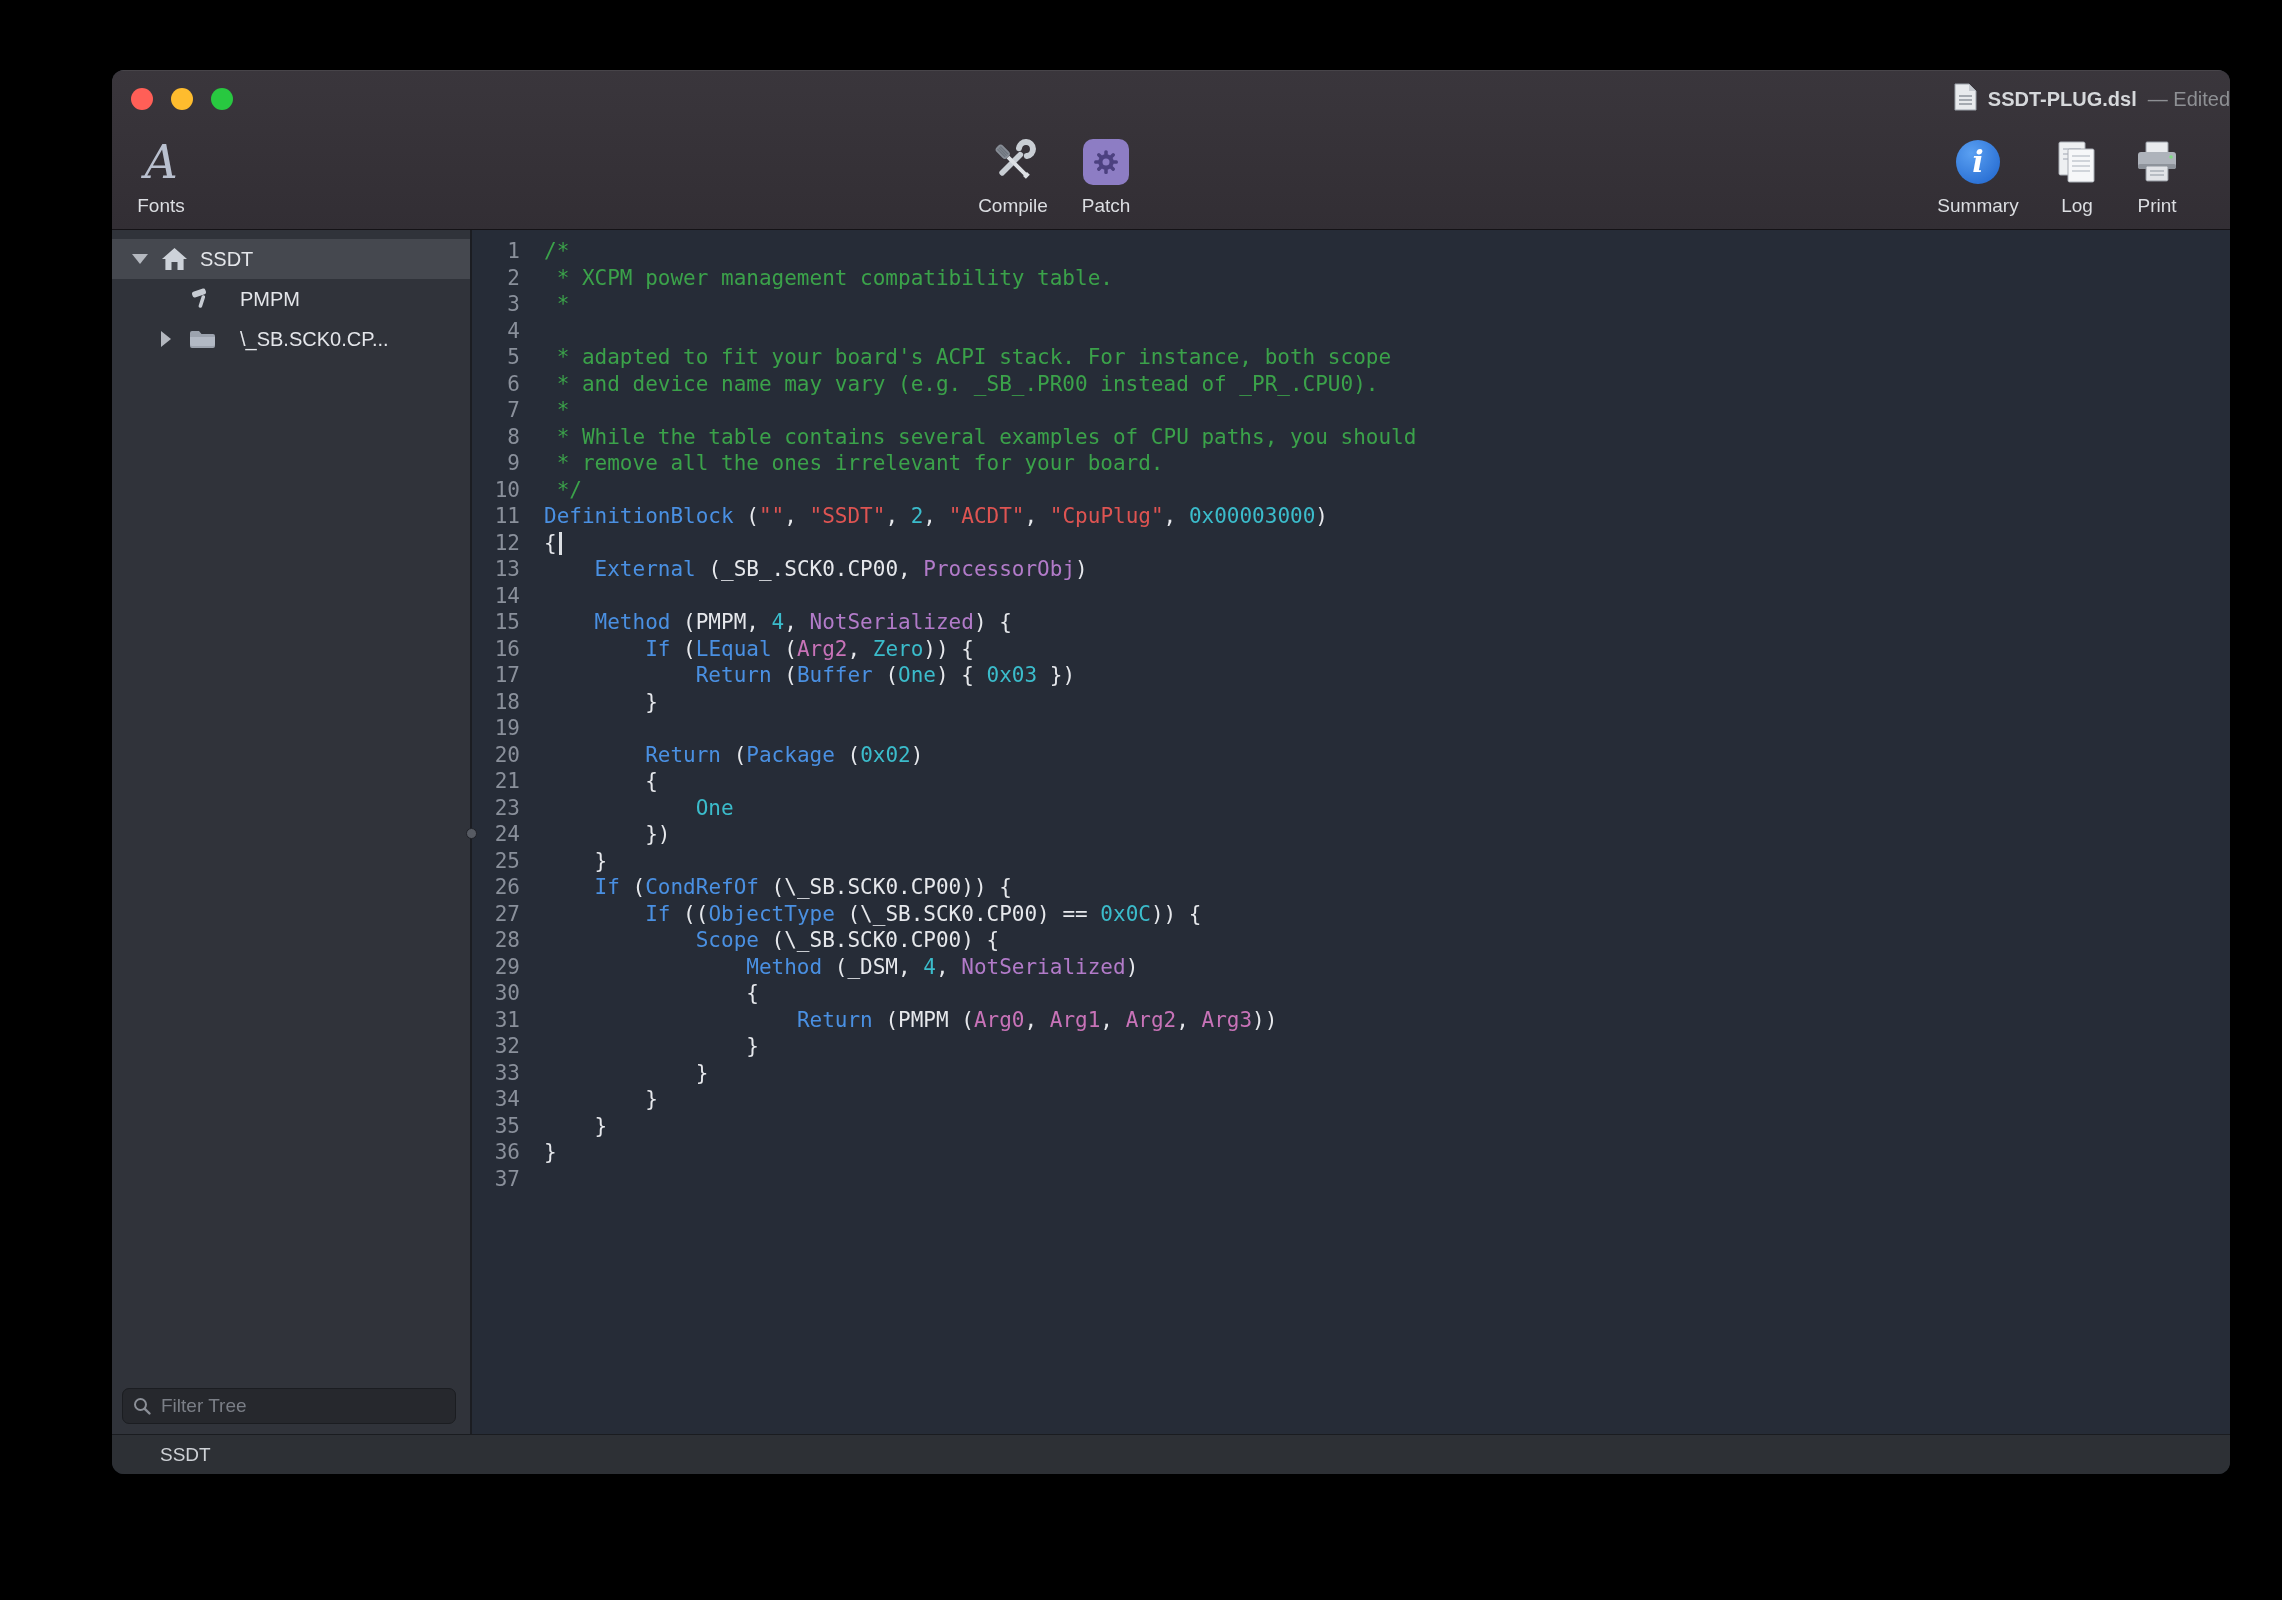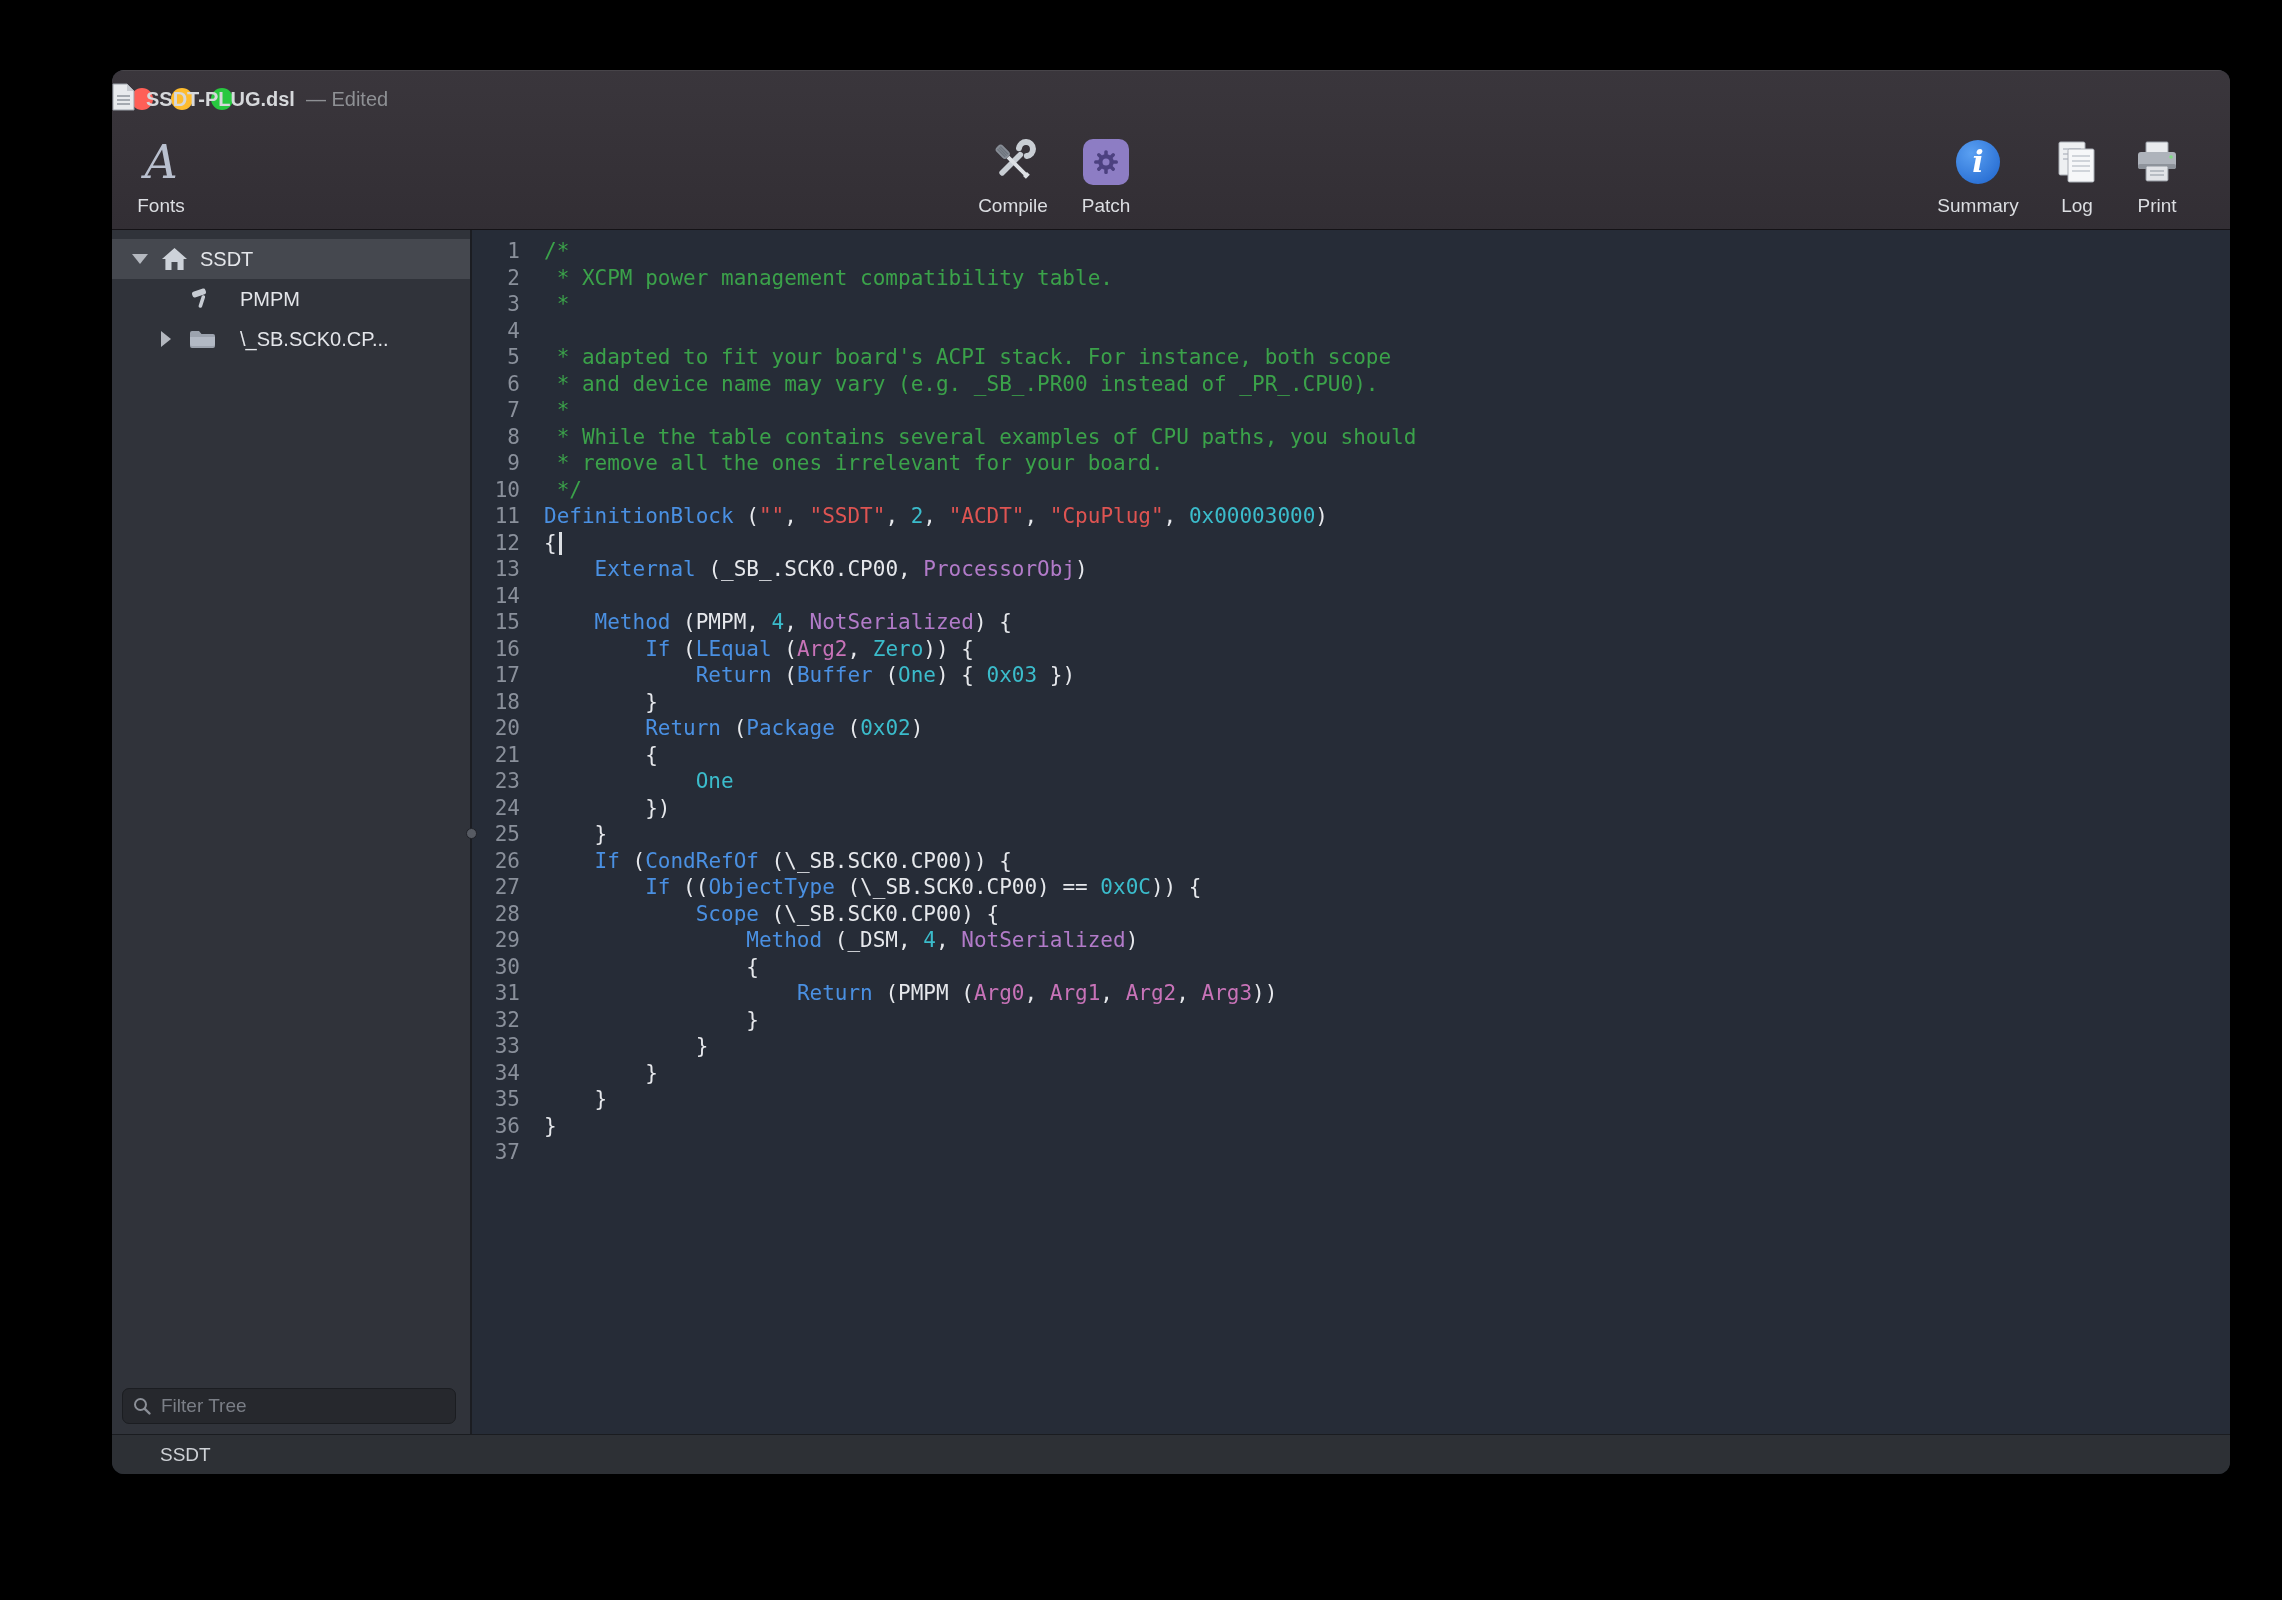--- a/index.html
+++ b/index.html
@@ -10,21 +10,21 @@
 
   
   .header{height:160px;background:linear-gradient(#3a363c,#322e34);border-bottom:1px solid #141216;
           box-shadow:inset 0 1px 0 rgba(255,255,255,.07);position:relative;}
   .titlebar{height:58px;position:relative;}
   .lights{position:absolute;left:19px;top:18px;display:flex;gap:18px;}
   .light{width:22px;height:22px;border-radius:50%;display:inline-block;}
   .light.red{background:var(--traffic_red);}
   .light.yellow{background:var(--traffic_yellow);}
   .light.green{background:var(--traffic_green);}
-  .title-wrap{position:absolute;inset:0;display:flex;align-items:center;justify-content:flex-start;gap:11px;}
+  .title-wrap{position:absolute;inset:0;display:flex;align-items:center;justify-content:flex-end;gap:11px;}
   .title-main{font-size:20px;font-weight:600;color:#d6d8db;}
   .title-edited{font-size:20px;font-weight:400;color:#8e9094;}
 
   .toolbar{height:101px;position:relative;}
   .tool{position:absolute;top:2px;width:90px;display:flex;flex-direction:column;align-items:center;cursor:default;}
   .tool-icon{height:64px;display:flex;align-items:center;justify-content:center;}
   .tool-label{font-size:19px;color:#dcdee2;margin-top:1px;text-align:center;}
   .fonts-a{font-family:"DejaVu Serif",serif;font-style:italic;font-size:46px;line-height:46px;color:#b9c0cf;}
   .patch-box{width:46px;height:46px;border-radius:10px;background:var(--patch_purple);display:flex;align-items:center;justify-content:center;}
   .info-circle{width:44px;height:44px;border-radius:50%;
@@ -265,20 +265,21 @@
           <div class="line"><span class="ln">9</span><span class="code"><span class="tok-c"> * remove all the ones irrelevant for your board.</span></span></div>
           <div class="line"><span class="ln">10</span><span class="code"><span class="tok-c"> */</span></span></div>
           <div class="line"><span class="ln">11</span><span class="code"><span class="tok-k">DefinitionBlock</span><span class="tok-p"> (</span><span class="tok-s">""</span><span class="tok-p">, </span><span class="tok-s">"SSDT"</span><span class="tok-p">, </span><span class="tok-n">2</span><span class="tok-p">, </span><span class="tok-s">"ACDT"</span><span class="tok-p">, </span><span class="tok-s">"CpuPlug"</span><span class="tok-p">, </span><span class="tok-n">0x00003000</span><span class="tok-p">)</span></span></div>
           <div class="line"><span class="ln">12</span><span class="code"><span class="tok-p">{</span><span class="caret"></span></span></div>
           <div class="line"><span class="ln">13</span><span class="code"><span class="tok-p">    </span><span class="tok-k">External</span><span class="tok-p"> (_SB_.SCK0.CP00, </span><span class="tok-t">ProcessorObj</span><span class="tok-p">)</span></span></div>
           <div class="line"><span class="ln">14</span><span class="code"></span></div>
           <div class="line"><span class="ln">15</span><span class="code"><span class="tok-p">    </span><span class="tok-k">Method</span><span class="tok-p"> (PMPM, </span><span class="tok-n">4</span><span class="tok-p">, </span><span class="tok-t">NotSerialized</span><span class="tok-p">) {</span></span></div>
           <div class="line"><span class="ln">16</span><span class="code"><span class="tok-p">        </span><span class="tok-k">If</span><span class="tok-p"> (</span><span class="tok-k">LEqual</span><span class="tok-p"> (</span><span class="tok-a">Arg2</span><span class="tok-p">, </span><span class="tok-n">Zero</span><span class="tok-p">)) {</span></span></div>
           <div class="line"><span class="ln">17</span><span class="code"><span class="tok-p">            </span><span class="tok-k">Return</span><span class="tok-p"> (</span><span class="tok-k">Buffer</span><span class="tok-p"> (</span><span class="tok-n">One</span><span class="tok-p">) { </span><span class="tok-n">0x03</span><span class="tok-p"> })</span></span></div>
           <div class="line"><span class="ln">18</span><span class="code"><span class="tok-p">        }</span></span></div>
+          <div class="line"><span class="ln">19</span><span class="code"></span></div>
           <div class="line"><span class="ln">20</span><span class="code"><span class="tok-p">        </span><span class="tok-k">Return</span><span class="tok-p"> (</span><span class="tok-k">Package</span><span class="tok-p"> (</span><span class="tok-n">0x02</span><span class="tok-p">)</span></span></div>
           <div class="line"><span class="ln">21</span><span class="code"><span class="tok-p">        {</span></span></div>
           <div class="line"><span class="ln">23</span><span class="code"><span class="tok-p">            </span><span class="tok-n">One</span></span></div>
           <div class="line"><span class="ln">24</span><span class="code"><span class="tok-p">        })</span></span></div>
           <div class="line"><span class="ln">25</span><span class="code"><span class="tok-p">    }</span></span></div>
           <div class="line"><span class="ln">26</span><span class="code"><span class="tok-p">    </span><span class="tok-k">If</span><span class="tok-p"> (</span><span class="tok-k">CondRefOf</span><span class="tok-p"> (\_SB.SCK0.CP00)) {</span></span></div>
           <div class="line"><span class="ln">27</span><span class="code"><span class="tok-p">        </span><span class="tok-k">If</span><span class="tok-p"> ((</span><span class="tok-k">ObjectType</span><span class="tok-p"> (\_SB.SCK0.CP00) == </span><span class="tok-n">0x0C</span><span class="tok-p">)) {</span></span></div>
           <div class="line"><span class="ln">28</span><span class="code"><span class="tok-p">            </span><span class="tok-k">Scope</span><span class="tok-p"> (\_SB.SCK0.CP00) {</span></span></div>
           <div class="line"><span class="ln">29</span><span class="code"><span class="tok-p">                </span><span class="tok-k">Method</span><span class="tok-p"> (_DSM, </span><span class="tok-n">4</span><span class="tok-p">, </span><span class="tok-t">NotSerialized</span><span class="tok-p">)</span></span></div>
           <div class="line"><span class="ln">30</span><span class="code"><span class="tok-p">                {</span></span></div>

